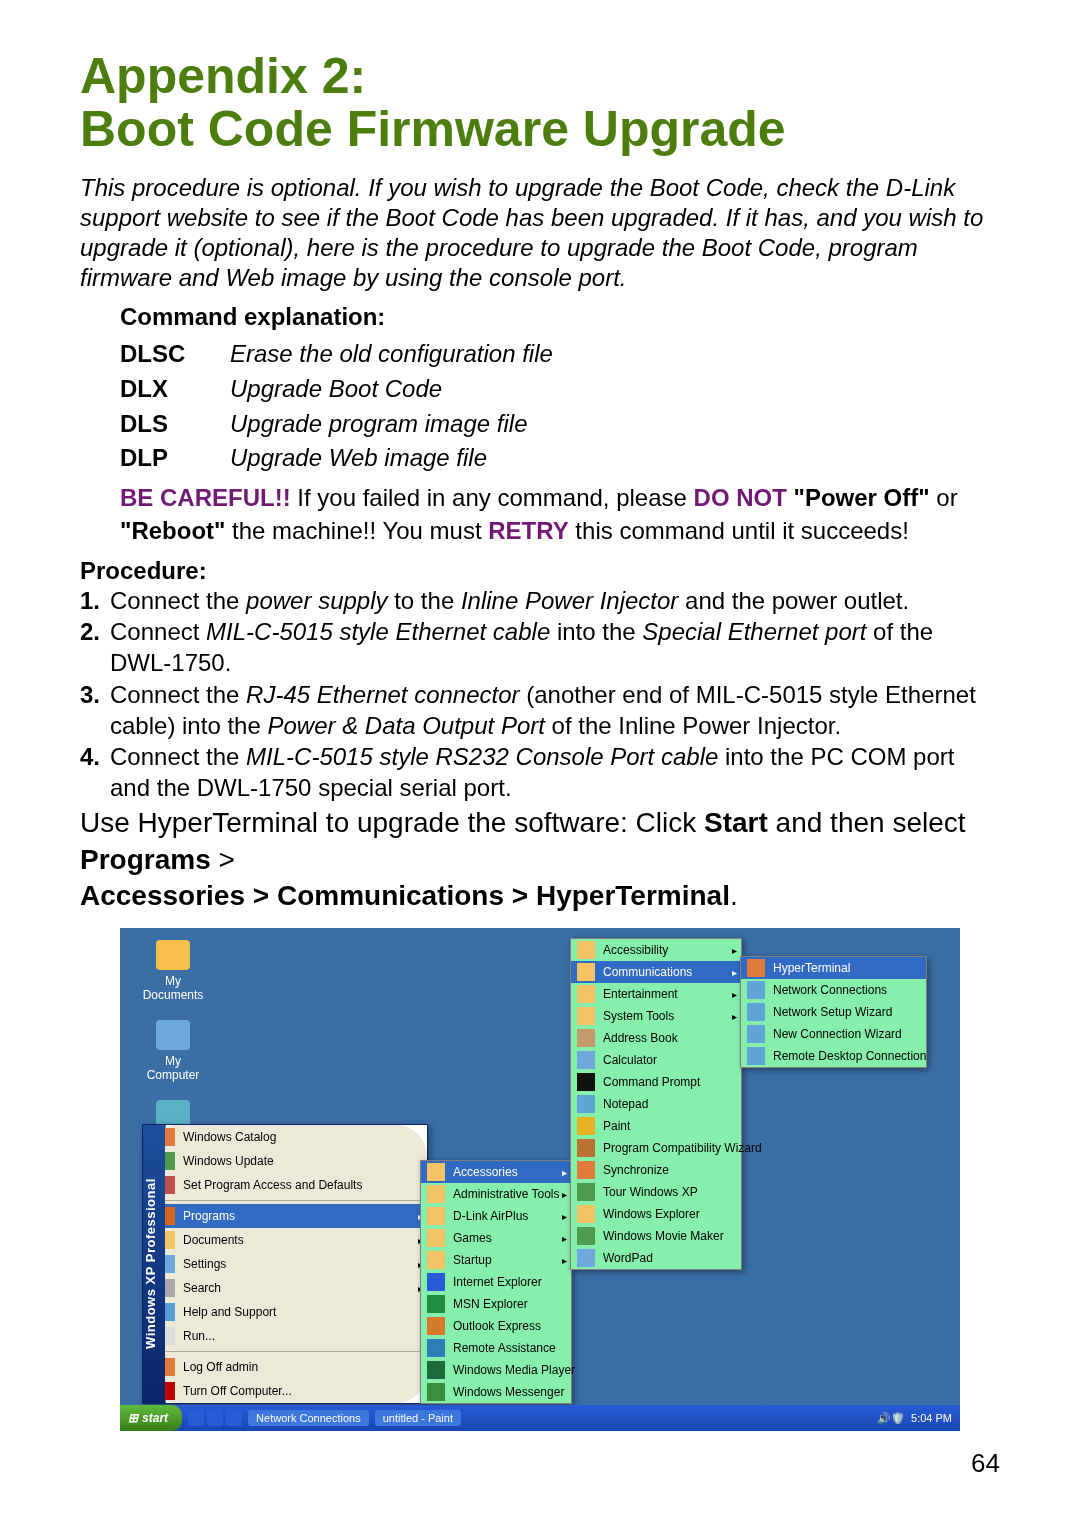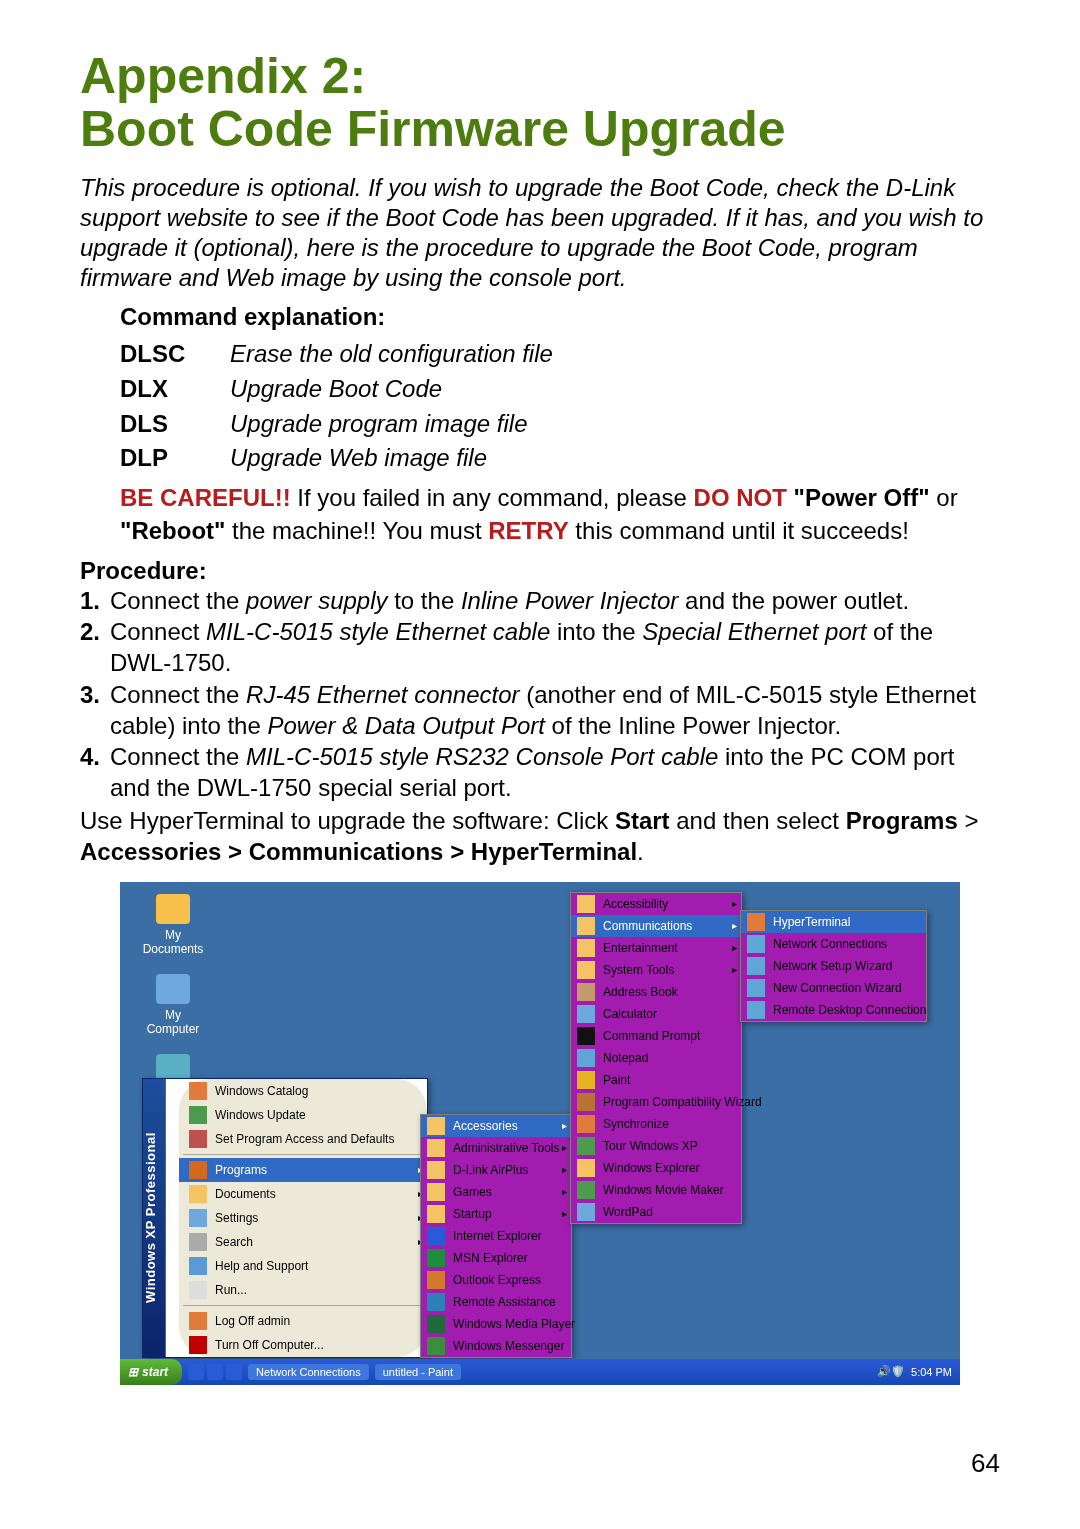--- a/index.html
+++ b/index.html
@@ -51,21 +51,21 @@
   .cmd-desc {
     flex: 1;
     font-style: italic;
   }
   .warn {
     font-size: 24px;
     line-height: 1.35;
     padding-left: 40px;
     margin-top: 6px;
   }
-  .warn .red-bold { color: #b91c1c; font-weight: bold; }
+  .warn .red-bold { color: #701a75; font-weight: bold; }
   .warn .bold { font-weight: bold; }
   .proc-heading {
     font-weight: bold;
     font-size: 24px;
     margin-top: 10px;
   }
   .proc-list {
     font-size: 24px;
     line-height: 1.3;
   }
@@ -77,21 +77,21 @@
     font-weight: bold;
     width: 30px;
     flex-shrink: 0;
   }
   .proc-text {
     flex: 1;
   }
   .it { font-style: italic; }
   .b { font-weight: bold; }
   .hyper-instr {
-    font-size: 24px;
+    font-size: 28px;
     line-height: 1.3;
     margin-top: 2px;
   }
   .screenshot {
     margin: 14px 0 0 40px;
     width: 840px;
     height: 503px;
     background: #3a6ea5;
     position: relative;
     font-family: Tahoma, Arial, sans-serif;
@@ -124,42 +124,42 @@
     color: #fff;
     writing-mode: vertical-rl;
     transform: rotate(180deg);
     font-weight: bold;
     font-size: 13px;
     text-align: center;
     padding: 6px 0;
     letter-spacing: 0.5px;
   }
   .sm-body {
-    margin-left: 36px;
+    margin-left: 4px;
     background: #ece9d8;
     border-radius: 31px;
   }
   .sm-item {
     display: flex;
     align-items: center;
     padding: 3px 10px;
     gap: 8px;
     white-space: nowrap;
   }
   .sm-item .mi {
     width: 18px; height: 18px; flex-shrink: 0;
     display: inline-block;
   }
   .sm-sep {
     height: 1px; background: #aca899; margin: 3px 4px;
   }
   .sm-item.hl { background: #316ac5; color: #fff; }
   .submenu {
     position: absolute;
-    background: #a21caf;
+    background: #86efac;
     border: 1px solid #808080;
     box-shadow: 2px 2px 6px rgba(0,0,0,0.4);
     font-size: 12px;
   }
   .submenu .sm-item { padding: 2px 18px 2px 6px; }
   .arrow::after {
     content: "▸";
     position: absolute;
     right: 4px;
     font-size: 10px;

